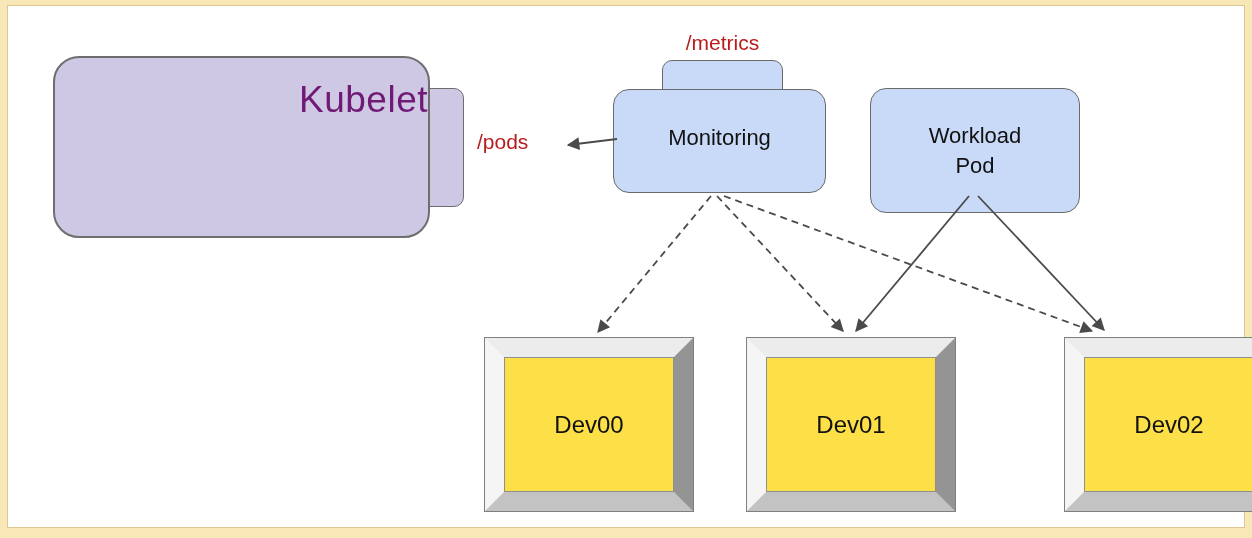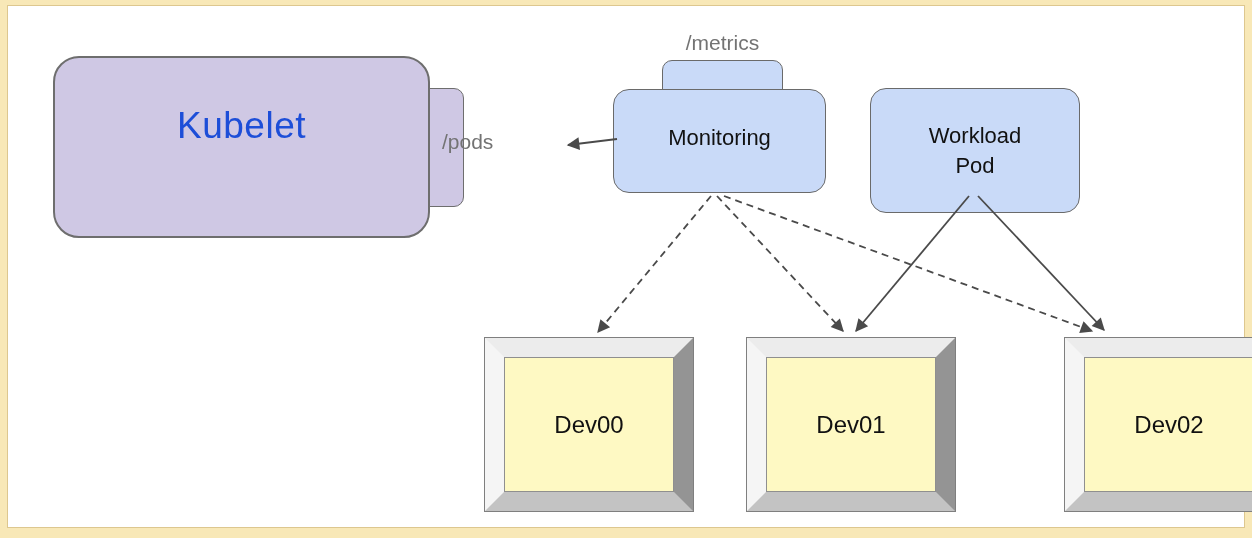--- a/index.html
+++ b/index.html
@@ -19,53 +19,53 @@
   .kubelet-shadow{
     left:396px;top:88px;width:68px;height:119px;
     background:#cfc8e4;border:1.5px solid #6e6e6e;border-radius:10px;
   }
   .kubelet-main{
     left:53px;top:56px;width:377px;height:182px;
     background:#cfc8e4;border:2px solid #6e6e6e;border-radius:26px;
     text-align:center;
   }
   .kubelet-main .lbl{
-    display:block;margin-top:47px;font-size:37px;color:#1d4ed8;letter-spacing:.5px;
+    display:block;margin-top:21px;font-size:37px;color:#701a75;letter-spacing:.5px;text-align:right;
   }
 
   
   .blue{
     background:#c9daf8;border:1.5px solid #6a6a6a;border-radius:16px;
     display:flex;flex-direction:column;align-items:center;justify-content:center;
     font-size:22px;color:#111;line-height:30px;text-align:center;
   }
   .metrics-tab{
     left:662px;top:60px;width:121px;height:44px;
     background:#c9daf8;border:1.5px solid #6a6a6a;border-radius:10px;
   }
   .monitoring{left:613px;top:89px;width:213px;height:104px;padding-bottom:6px;}
   .workload{left:870px;top:88px;width:210px;height:125px;}
 
   
   .endpoint-label{
-    position:absolute;font-size:21px;color:#737373;white-space:nowrap;
+    position:absolute;font-size:21px;color:#b91c1c;white-space:nowrap;
   }
   .metrics-label{left:640px;top:31px;width:165px;text-align:center;}
-  .pods-label{left:442px;top:130px;}
+  .pods-label{left:477px;top:130px;}
 
   
   .dev{
     position:absolute;top:337px;width:210px;height:175px;box-sizing:border-box;
     border:20px solid;
     border-color:#ececec #949494 #c3c3c3 #f5f5f5;
     outline:1px solid #7f7f7f;outline-offset:-1px;
     background:#ebebeb;
   }
   .dev-face{
-    position:absolute;inset:0;border:1px solid #8f8f8f;background:#fef9c3;
+    position:absolute;inset:0;border:1px solid #8f8f8f;background:#fde047;
     display:flex;align-items:center;justify-content:center;
     font-size:24px;color:#111;
   }
   .dev00{left:484px;}
   .dev01{left:746px;}
   .dev02{left:1064px;}
 
   svg.wires{position:absolute;left:0;top:0;pointer-events:none;}
 </style>
 </head>

